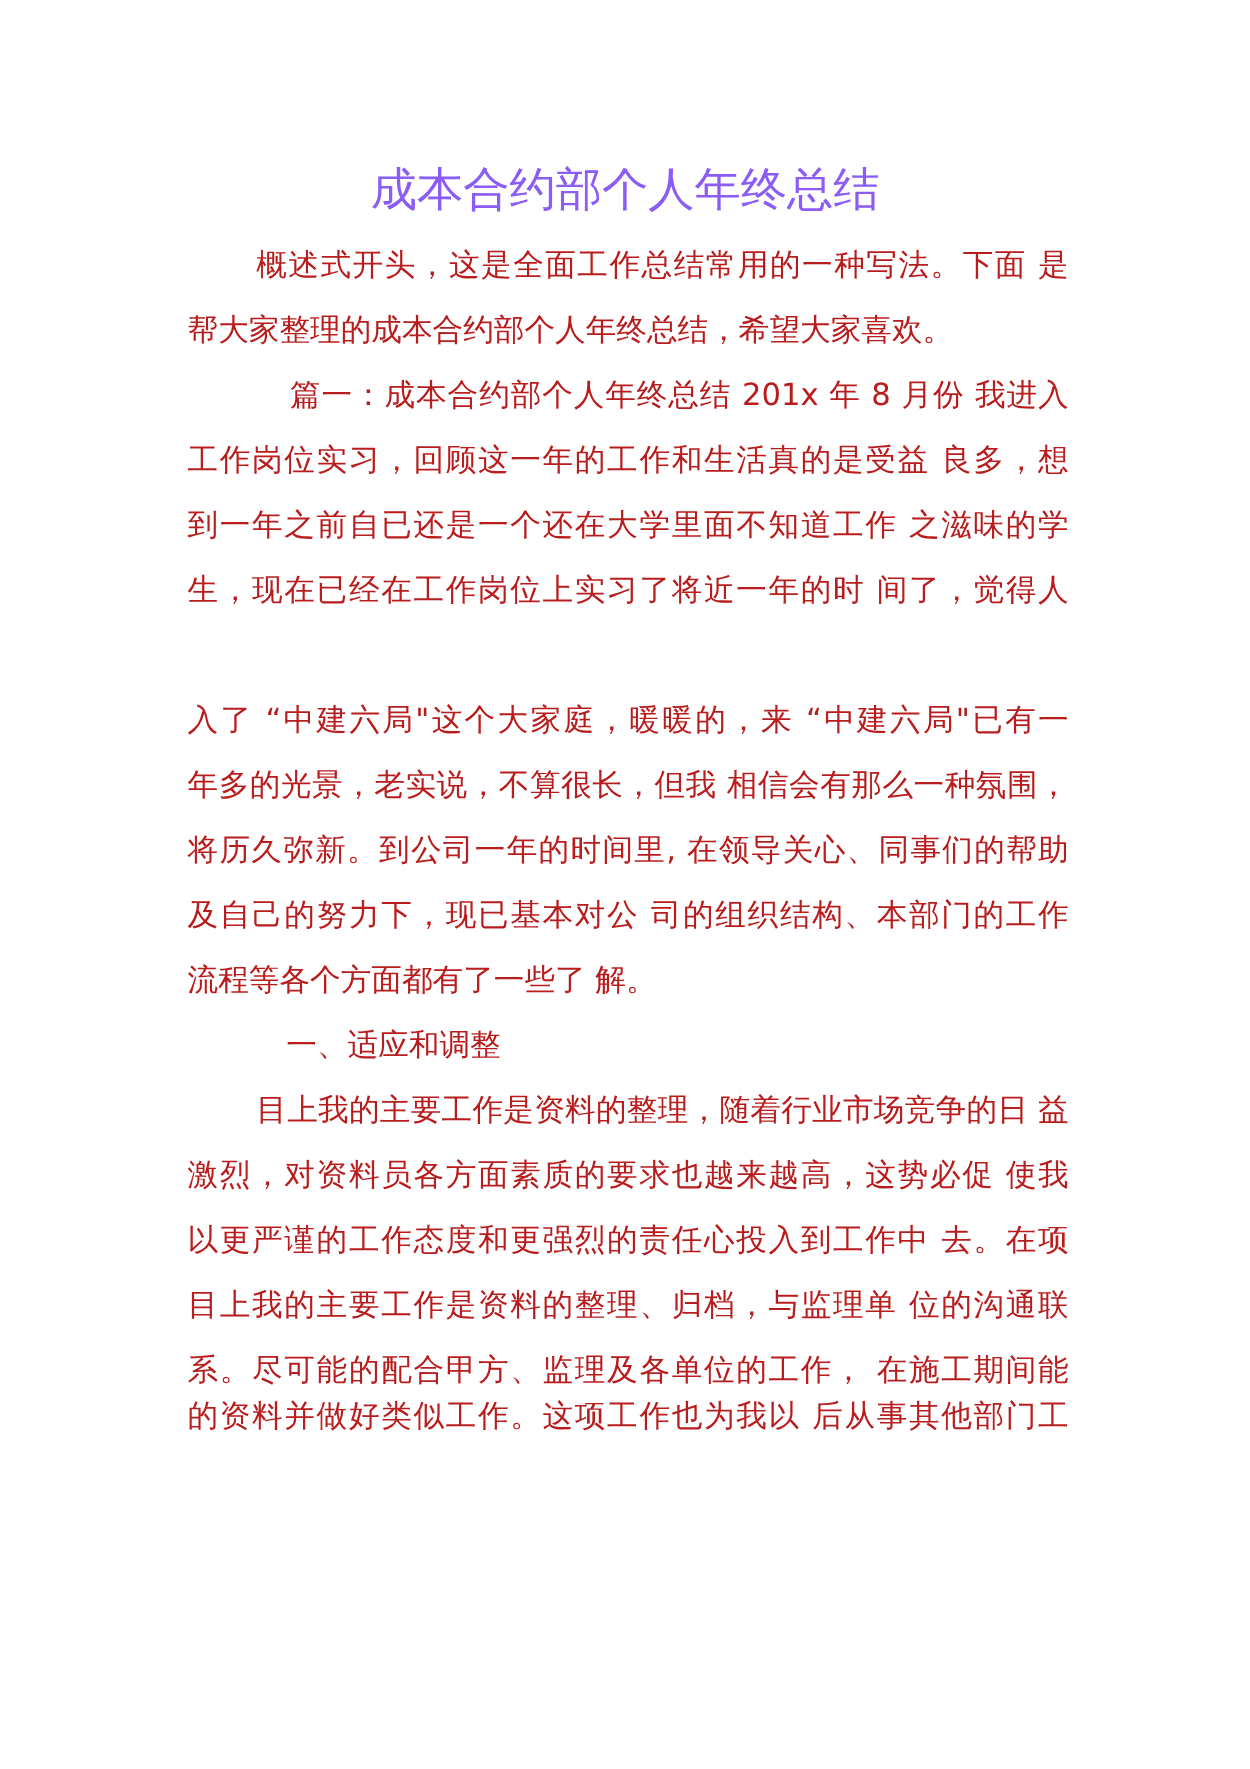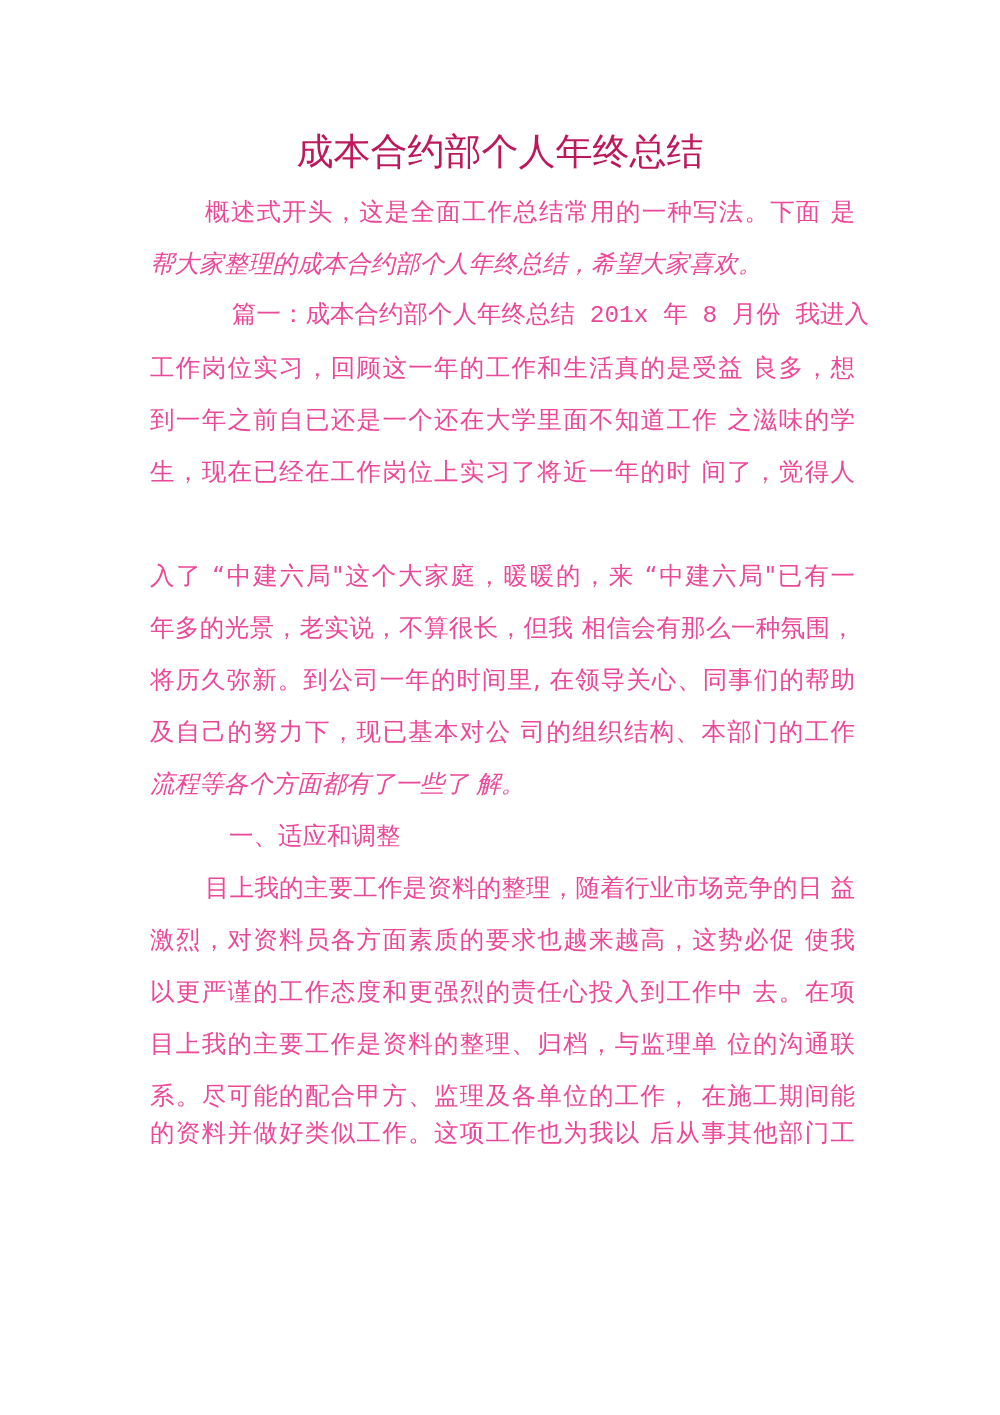--- a/index.html
+++ b/index.html
@@ -1,31 +1,31 @@
 <!DOCTYPE html>
 <html><head>
 <meta charset="utf-8">
 <style>
   html, body { margin: 0; padding: 0; background: #ffffff; }
   body { width: 1000px; height: 1415px; position: relative; overflow: hidden; }
   .page { position: absolute; left: 0; top: 0; width: 1000px; height: 1415px; background: #ffffff; }
   .title {
     position: absolute; left: 0; top: 126px; width: 1000px; text-align: center;
     font-family: "DejaVu Sans", "Liberation Sans", sans-serif;
-    font-size: 37px; color: #be185d; letter-spacing: 0px; line-height: 52px;
+    font-size: 37px; color: #8b5cf6; letter-spacing: 0px; line-height: 52px;
   }
   .line {
     position: absolute; left: 150px; width: 705px;
     font-family: "DejaVu Sans", "Liberation Sans", sans-serif;
-    font-size: 24.5px; color: #ec4899; line-height: 34px; white-space: nowrap;
+    font-size: 24.5px; color: #b91c1c; line-height: 34px; white-space: nowrap;
     text-align: justify; text-align-last: justify;
   }
-  .line.last { text-align-last: left; font-style: italic; }
+  .line.last { text-align-last: left; }
   .indent2 { left: 205px; width: 650px; }
-  .indent3 { left: 232px; width: 623px; font-family: Liberation Mono, monospace; }
+  .indent3 { left: 232px; width: 623px; }
   .heading { left: 205px; width: 400px; text-align-last: left; margin-left: 24px; }
 </style>
 </head>
 <body>
 
 <div class="page">
   <div class="title">成本合约部个人年终总结</div>
 
   <div class="line indent2" style="top:195px">概述式开头，这是全面工作总结常用的一种写法。下面 是</div>
   <div class="line last" style="top:247px">帮大家整理的成本合约部个人年终总结，希望大家喜欢。</div>

